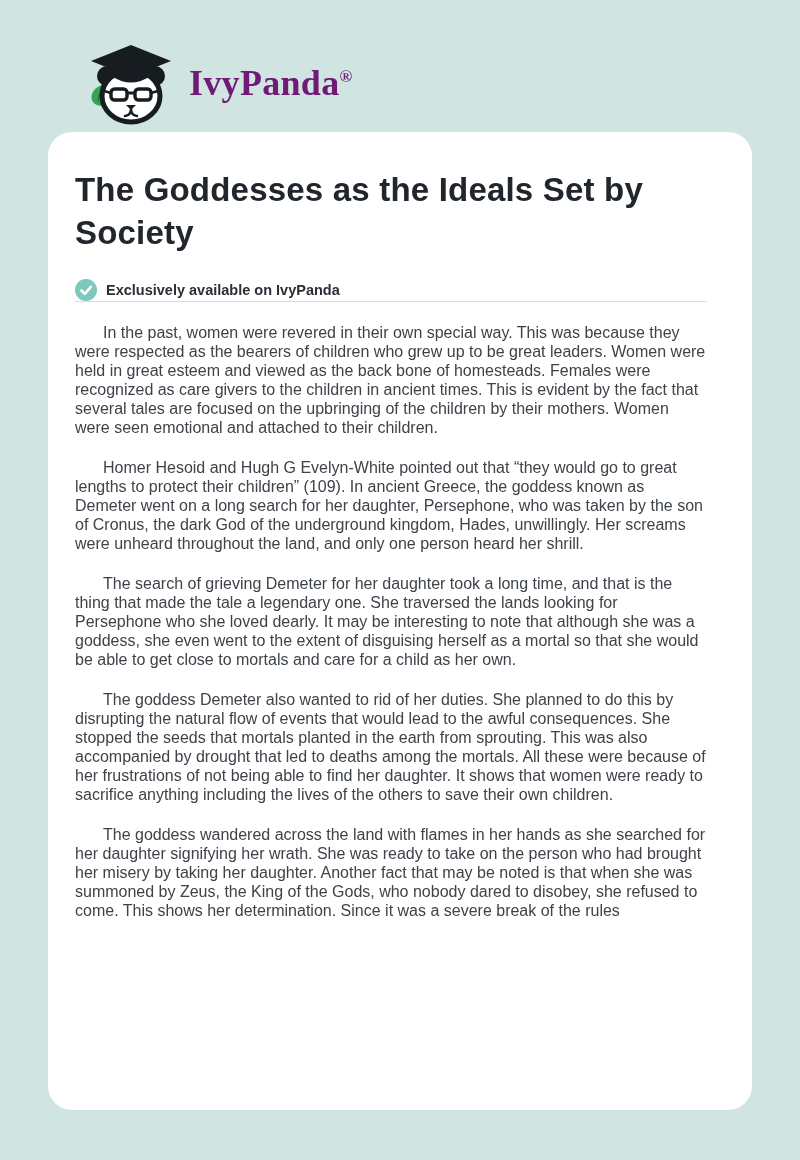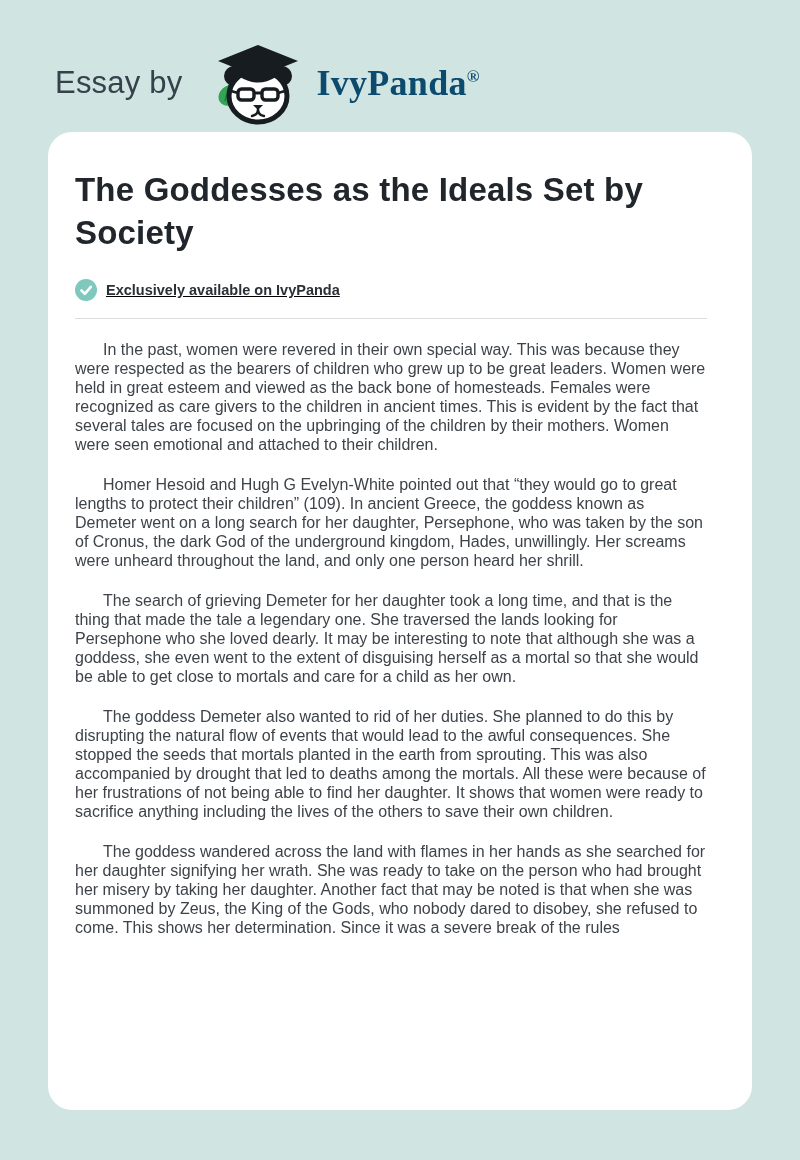--- a/index.html
+++ b/index.html
@@ -28,21 +28,21 @@
     width: 100px;
     height: 88px;
     margin-left: 26px;
     margin-right: 8px;
     flex: 0 0 auto;
   }
   .brand-name {
     font-family: "Liberation Serif", serif;
     font-weight: bold;
     font-size: 36px;
-    color: #0c4a6e;
+    color: #701a75;
     letter-spacing: 0.3px;
   }
   .brand-name sup {
     font-size: 17px;
     vertical-align: super;
     line-height: 0;
   }
   
   .essay-card {
     width: 704px;
@@ -57,22 +57,20 @@
     font-size: 33px;
     line-height: 43px;
     font-weight: bold;
     color: #20262b;
     letter-spacing: 0.2px;
     margin-bottom: 25px;
   }
   .badge-row {
     display: flex;
     align-items: center;
-    margin-bottom: 17px;
-    text-decoration: underline;
   }
   .badge-circle {
     width: 22px;
     height: 22px;
     border-radius: 50%;
     background: #7ec8bd;
     display: flex;
     align-items: center;
     justify-content: center;
     margin-right: 9px;
@@ -94,21 +92,20 @@
     color: #3d4349;
     text-indent: 28px;
     margin-top: 21px;
     text-align: left;
   }
 </style>
 </head>
 <body>
 
 <header class="site-header">
-  <span class="essay-by">Essay by</span>
 
   <span class="logo-mark">
     <svg viewBox="0 0 100 88" width="100" height="88" aria-hidden="true">
 
       <line x1="24" y1="28" x2="21" y2="47" stroke="#2f9e55" stroke-width="2" stroke-dasharray="3,2"></line>
       <path d="M21 46 C11 49 7 60 14 65 C20 69 27 66 29 59 C31 52 27 48 21 46 Z" fill="#35a356"></path>
       <path d="M21 46 L17 62" stroke="#1d7a3c" stroke-width="1.4" fill="none"></path>
 
       <circle cx="26" cy="37" r="10" fill="#171c20"></circle>
       <circle cx="74" cy="37" r="10" fill="#171c20"></circle>

